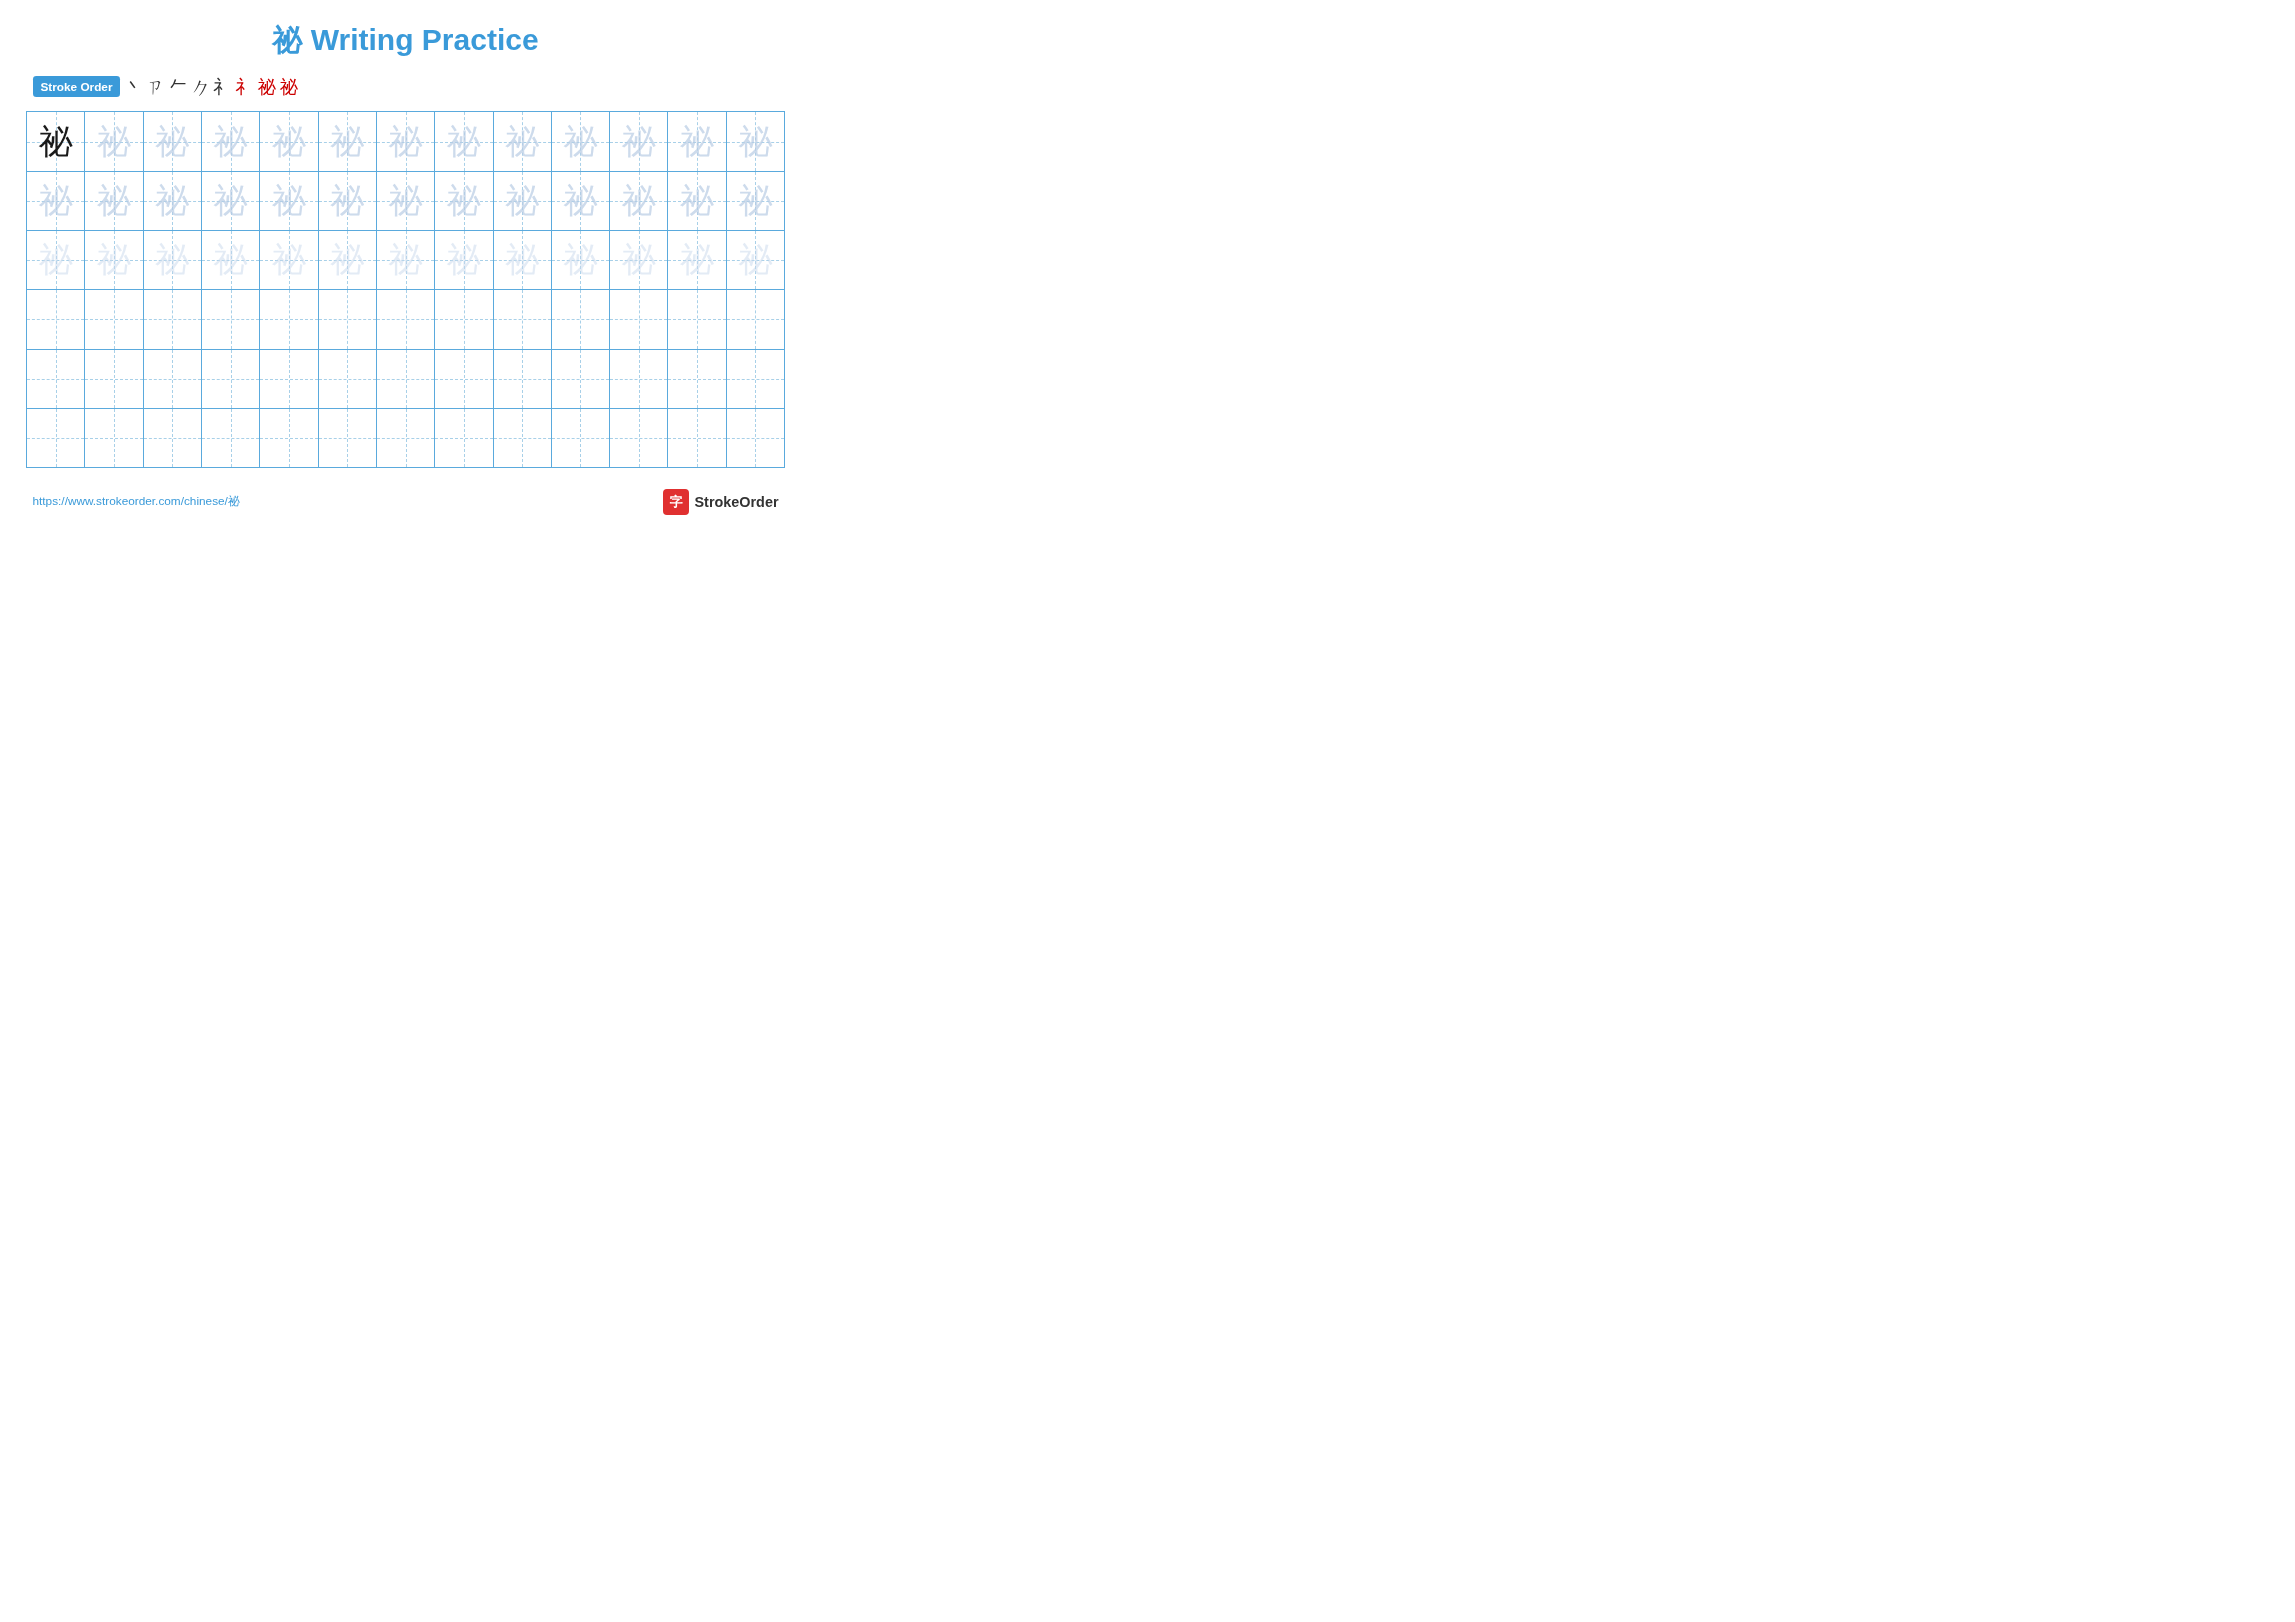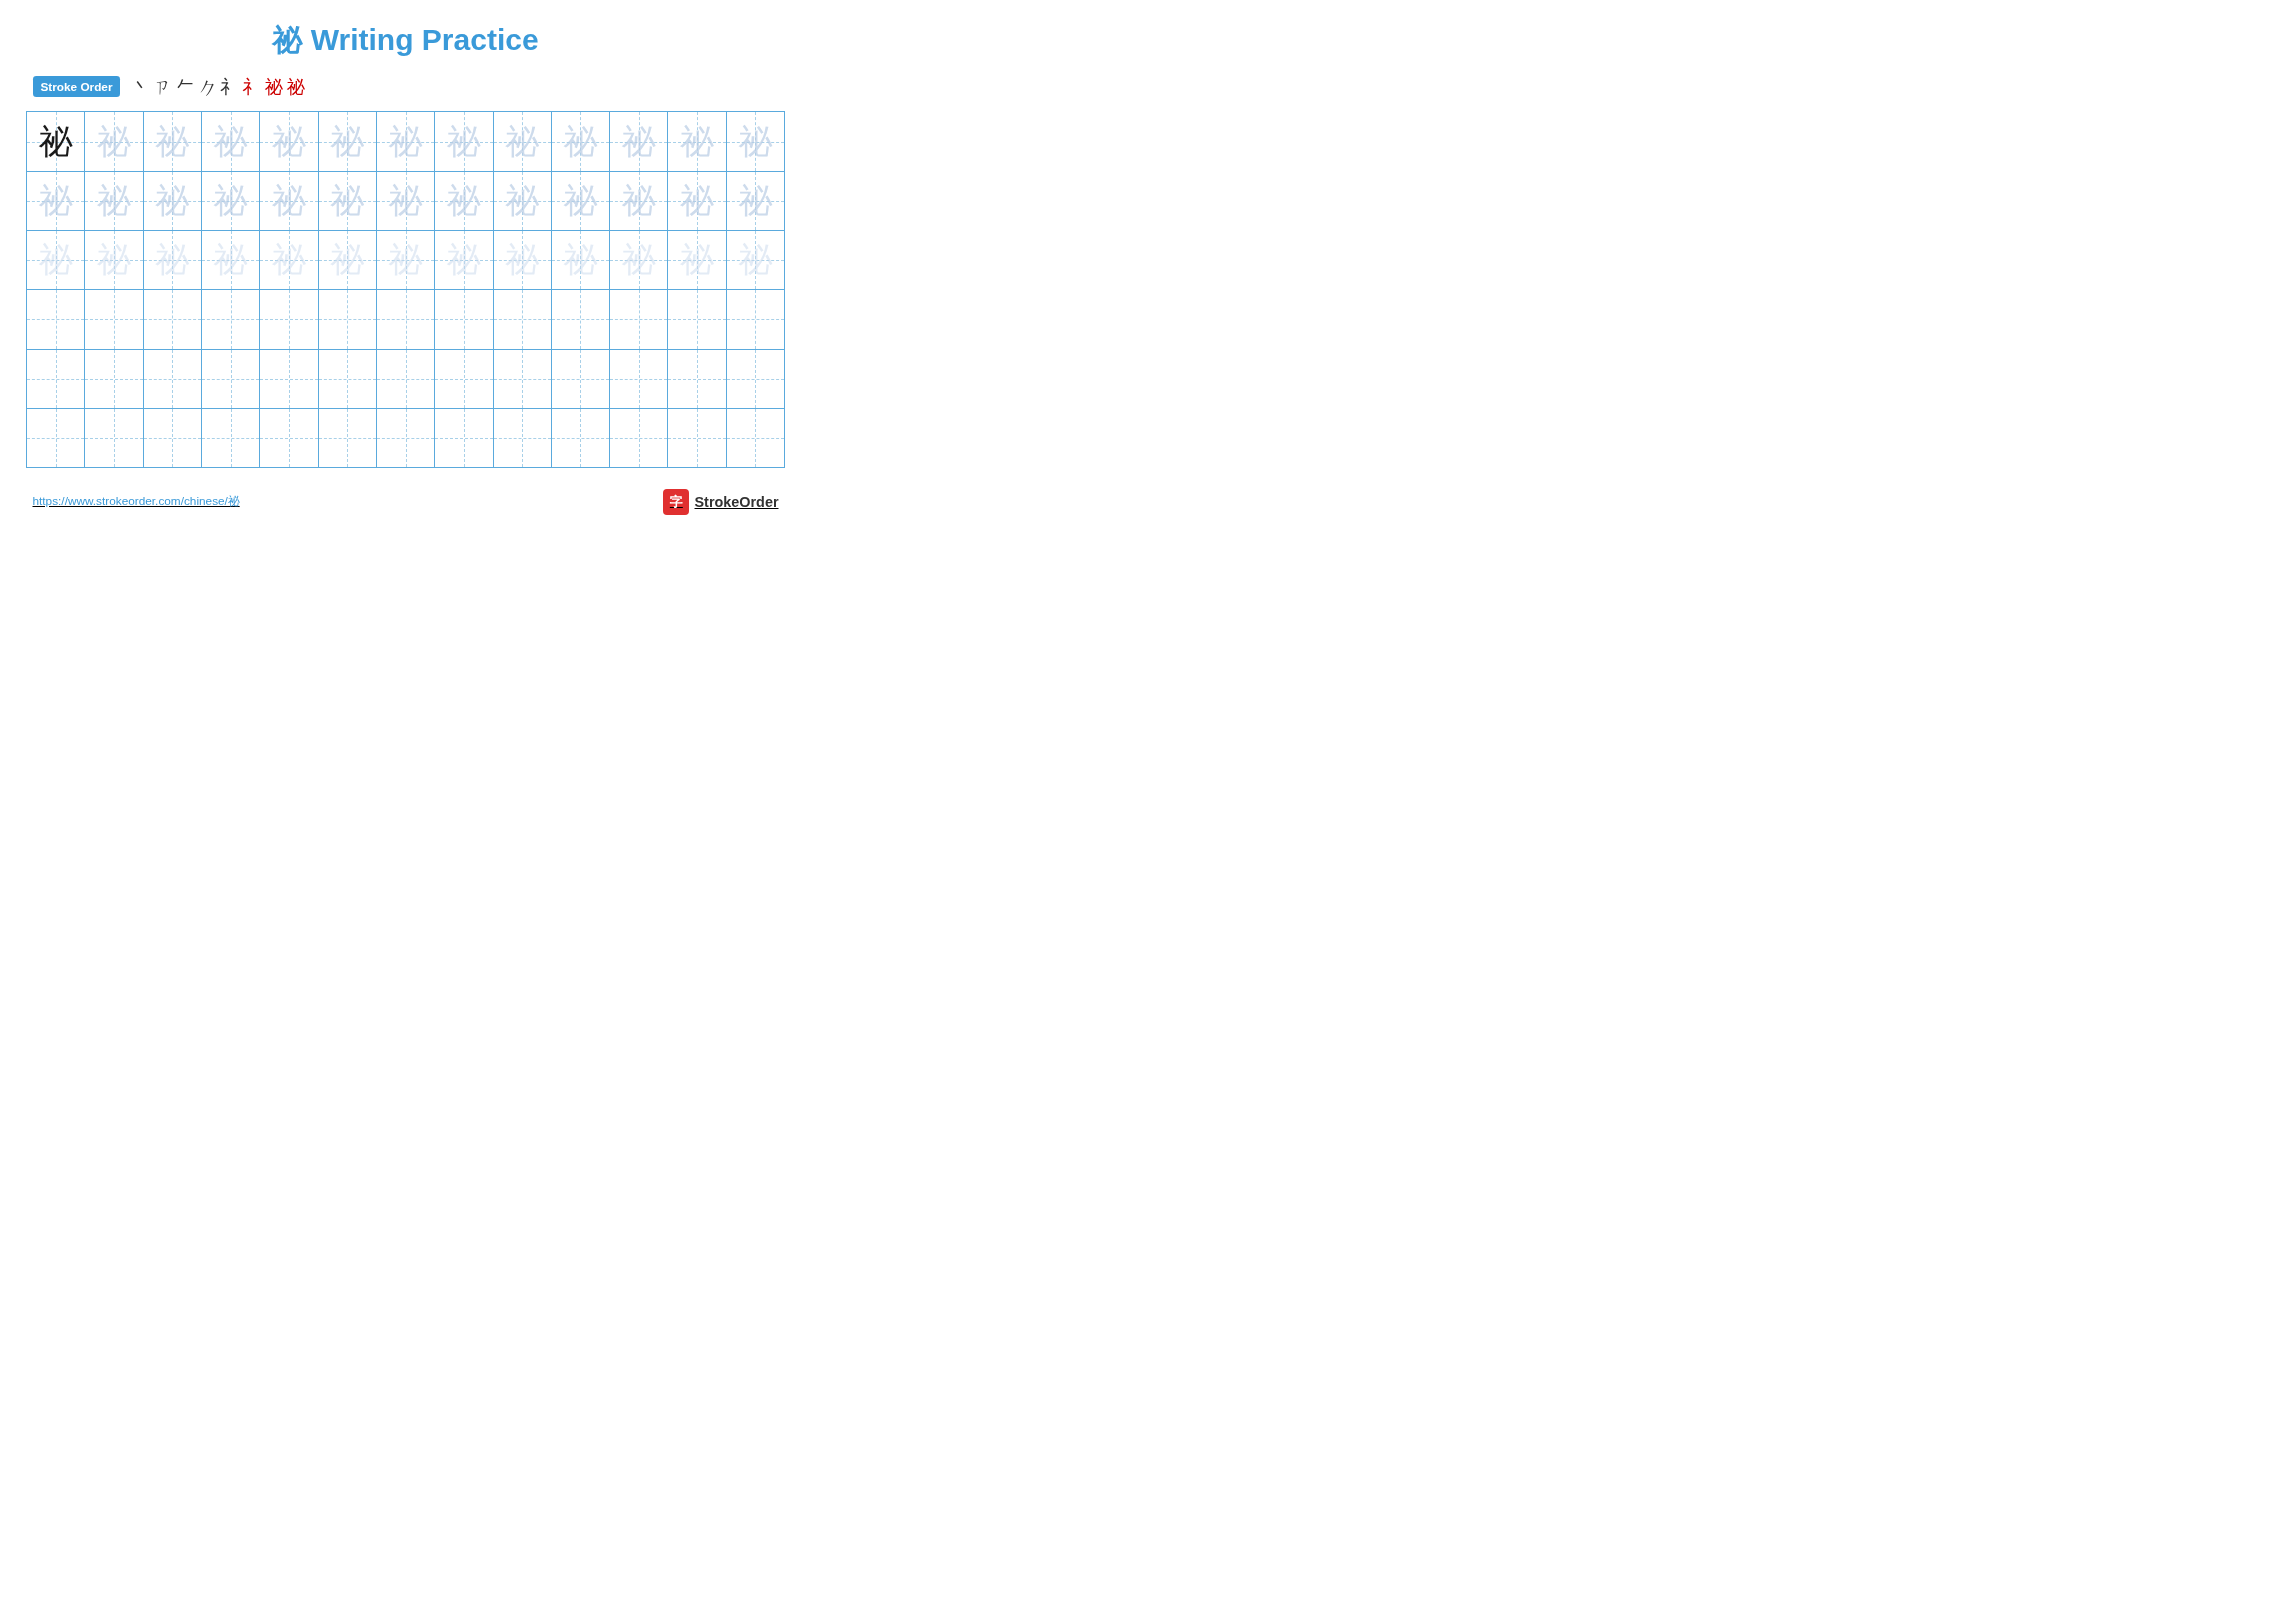--- a/index.html
+++ b/index.html
@@ -20,21 +20,21 @@
       font-size: 30px;
       color: #3a9ad9;
       font-weight: bold;
       font-family: sans-serif;
     }
 
     
     .stroke-order-row {
       display: flex;
       align-items: center;
-      gap: 11px;
+      gap: 4px;
       margin-bottom: 11.8px;
       padding-left: 6.5px;
     }
     .stroke-order-badge {
       background: #3a9ad9;
       color: white;
       font-size: 11.8px;
       font-weight: bold;
       font-family: sans-serif;
       padding: 3.3px 7.9px;
@@ -125,21 +125,20 @@
       opacity: 0.5;
     }
 
     
     .footer {
       display: flex;
       justify-content: space-between;
       align-items: center;
       margin-top: 19.6px;
       padding: 0 6.5px;
-      text-decoration: underline;
     }
     .footer-url {
       color: #3a9ad9;
       font-size: 11.8px;
       font-family: sans-serif;
       text-decoration: none;
     }
     .footer-logo {
       display: flex;
       align-items: center;

